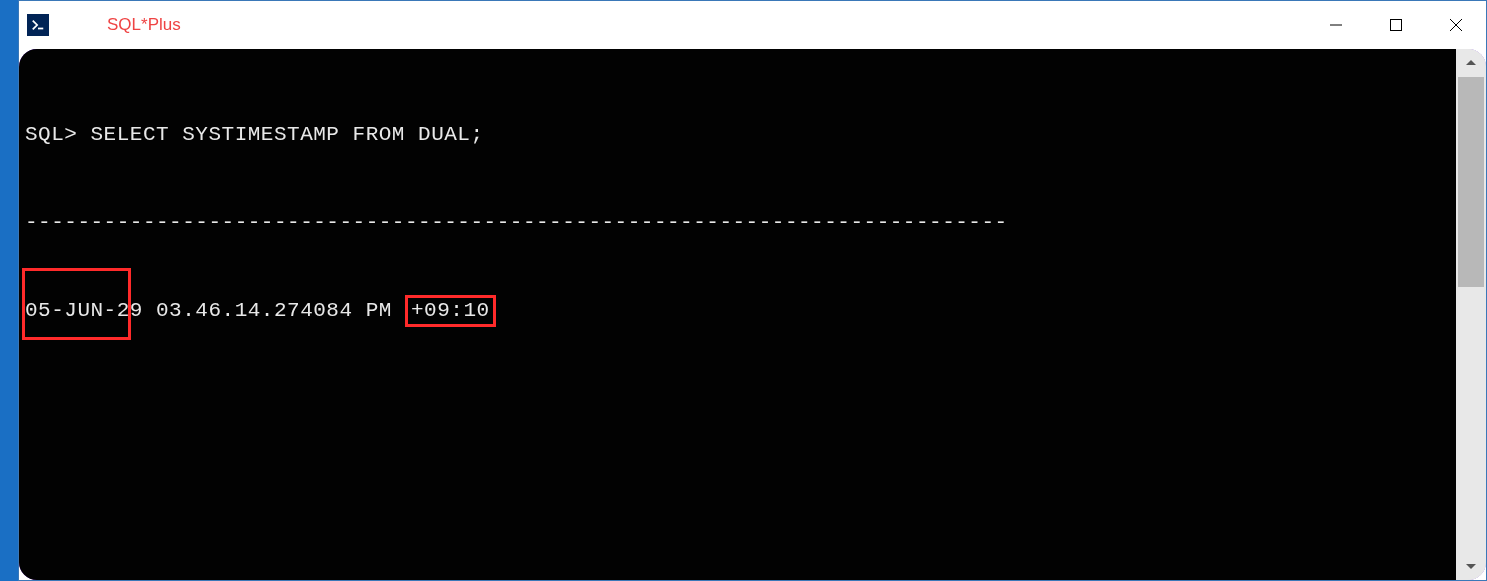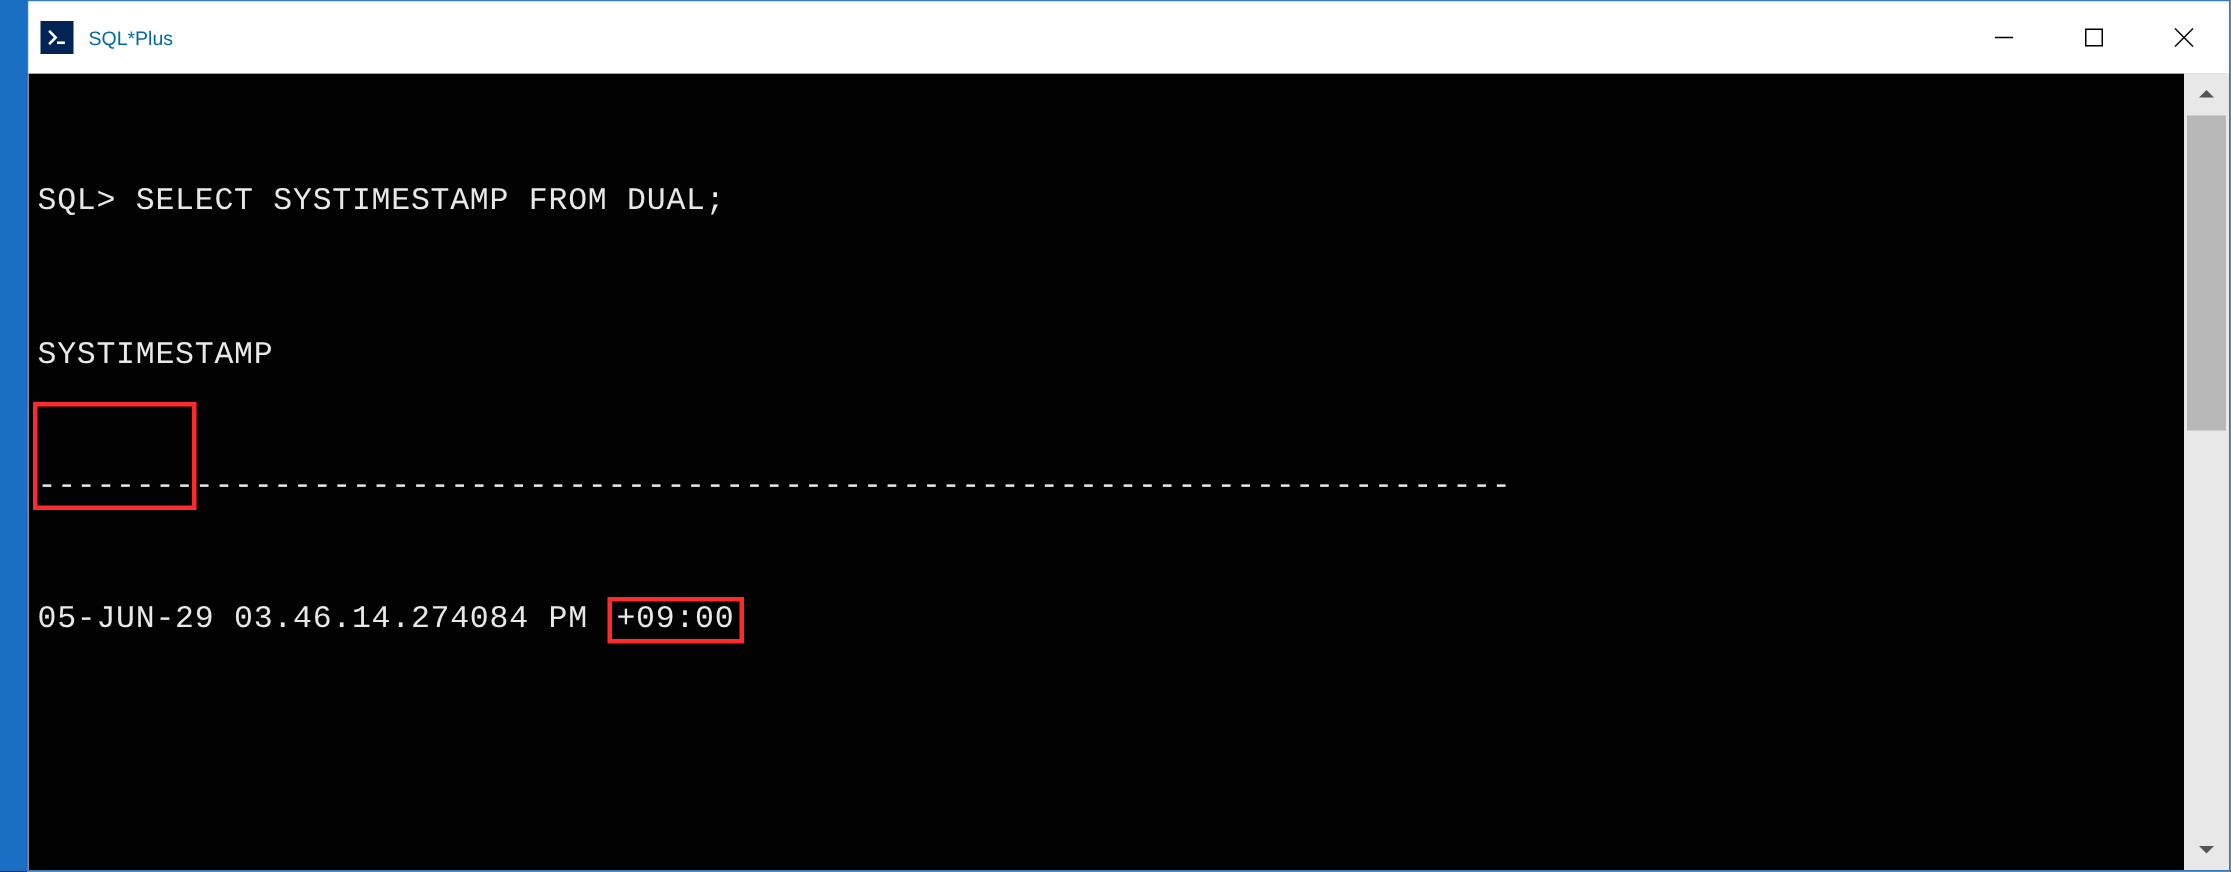--- a/index.html
+++ b/index.html
@@ -38,39 +38,41 @@
     display: flex;
     align-items: center;
     justify-content: center;
     color: #fff;
     font-size: 12px;
     font-weight: bold;
     margin-right: 10px;
   }
   .titlebar .icon svg { width: 14px; height: 14px; }
   .titlebar .title {
-    font-size: 13px;
-    color: #0369a1;
+    font-size: 17px;
+    color: #ef4444;
     flex: 1;
+    margin-left: 48px;
   }
   .winbtns { display: flex; height: 100%; }
   .winbtn {
     width: 60px;
     height: 100%;
     display: flex;
     align-items: center;
     justify-content: center;
     color: #000;
   }
   .winbtn svg { width: 14px; height: 14px; stroke: #000; stroke-width: 1; fill: none; }
   .client {
     flex: 1;
-    background: #fca5a5;
+    background: #6d28d9;
     position: relative;
     overflow: hidden;
+    border-radius: 18px;
   }
   .terminal {
     position: absolute;
     left: 0; top: 0; right: 30px; bottom: 0;
     background: #020202;
     color: #e8e8e8;
     font-family: "MS Gothic", "Courier New", monospace;
     font-size: 21px;
     line-height: 1.4;
     padding: 12px 0 0 0;
@@ -144,23 +146,22 @@
             <line x1="1" y1="1" x2="13" y2="13"></line>
             <line x1="13" y1="1" x2="1" y2="13"></line>
           </svg>
       </div>
     </div>
   </div>
 
   <div class="client">
     <div class="terminal">
       <div class="line">SQL&gt; SELECT SYSTIMESTAMP FROM DUAL;</div>
-      <div class="line spaced">SYSTIMESTAMP</div>
       <div class="line sep">---------------------------------------------------------------------------</div>
-      <div class="line"><span>05-JUN-29 03.46.14.274084 PM </span><span class="hl">+09:00</span></div>
+      <div class="line"><span>05-JUN-29 03.46.14.274084 PM </span><span class="hl">+09:10</span></div>
 
       
       
       
       <div class="hlblock" style="left:3px; top:219px; width:109px; height:72px;"></div>
 
       
       
       
       

